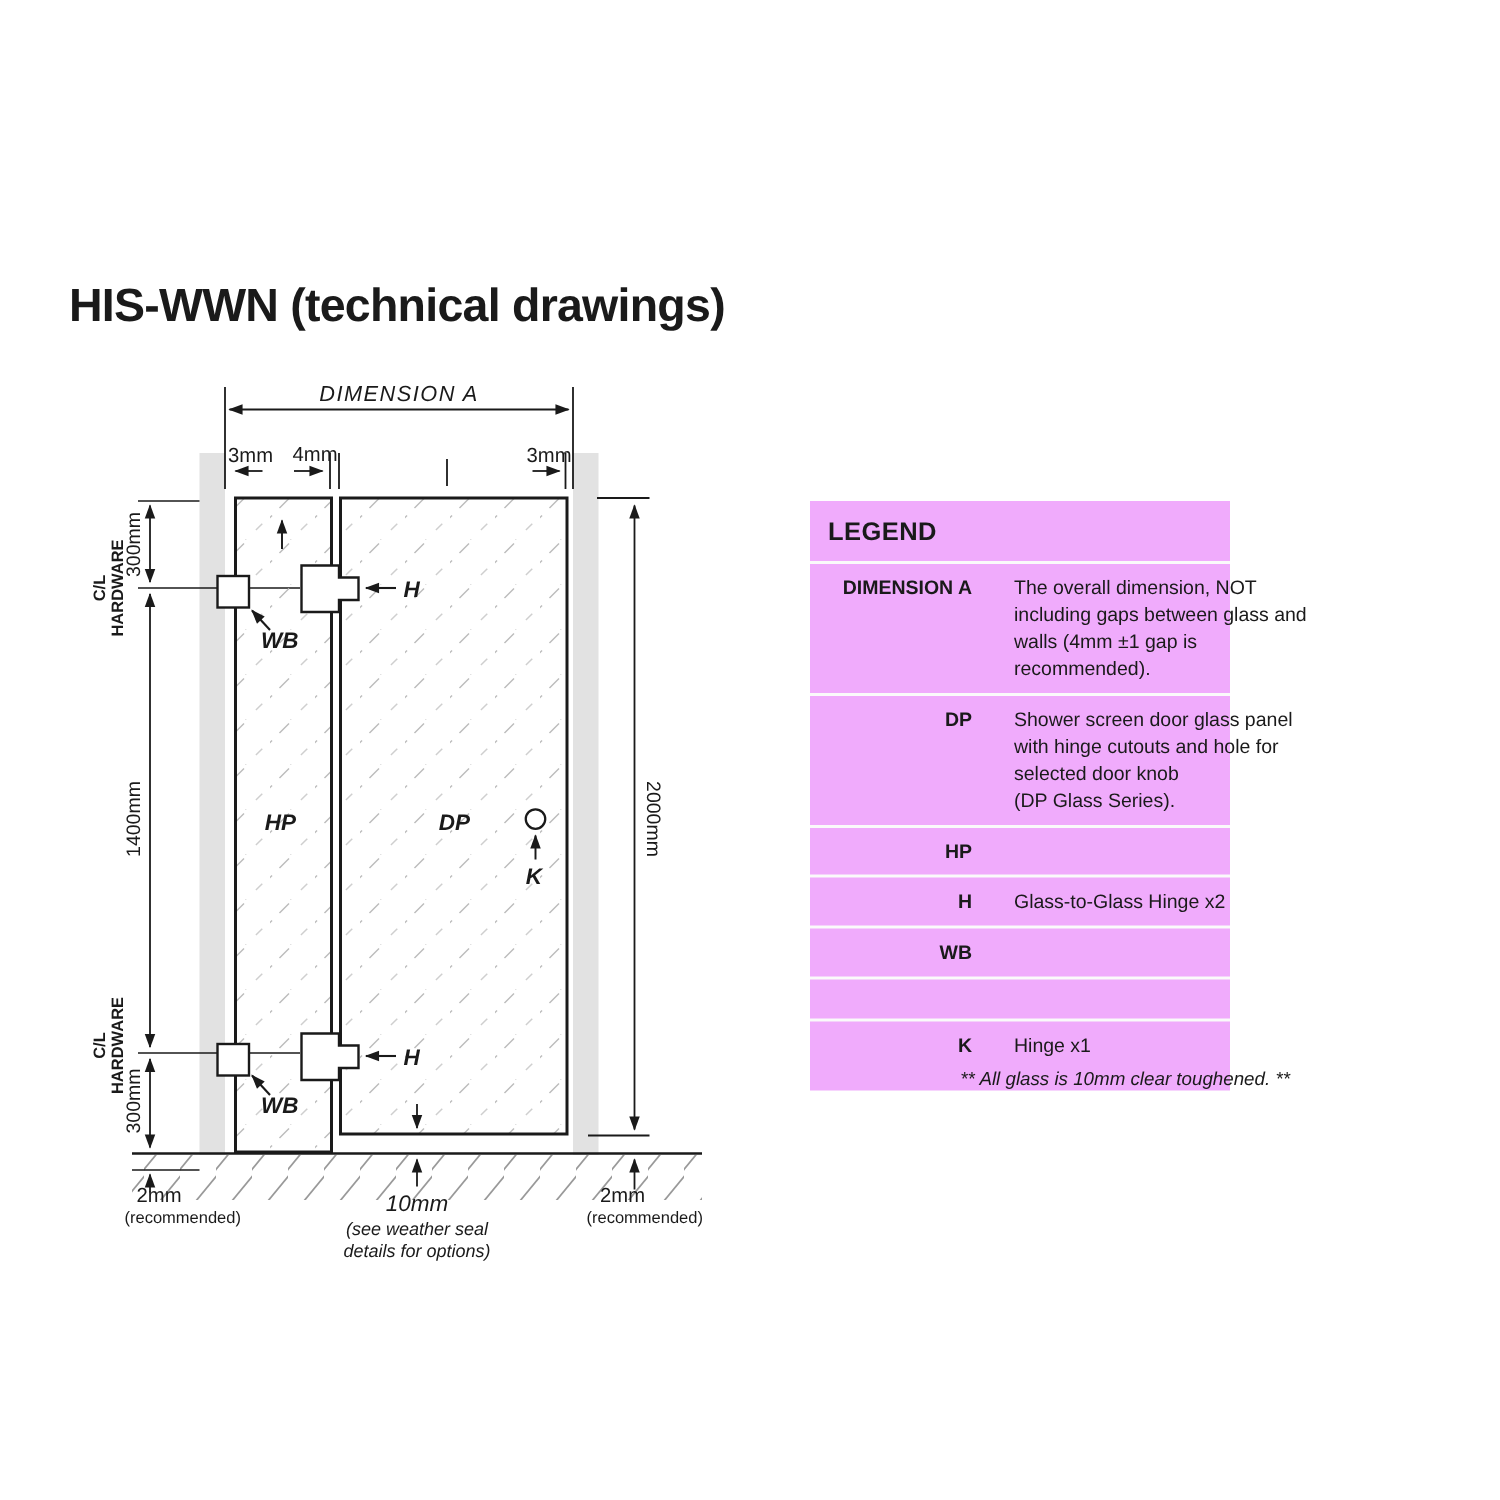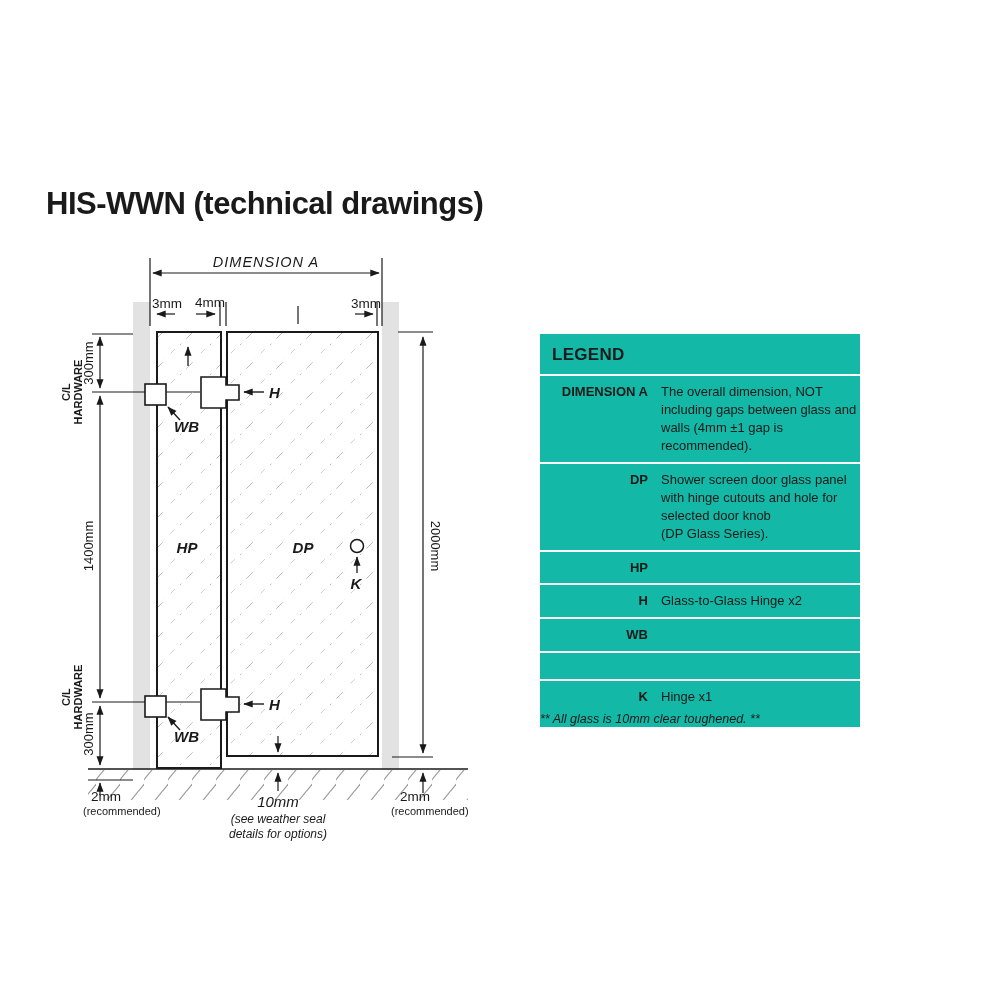--- a/index.html
+++ b/index.html
@@ -14,32 +14,32 @@
   svg text { fill:#1a1a1a; }
   .t-dim   { font-size:13.5px; }
   .t-dim-i { font-size:14.5px; font-style:italic; letter-spacing:1px; }
   .t-rot   { font-size:13px; }
   .t-cl    { font-size:11px; font-weight:bold; }
   .t-part  { font-size:15px; font-weight:bold; font-style:italic; }
   .t-small { font-size:11px; }
   .t-note  { font-size:12px; font-style:italic; }
   .t-mm-i  { font-size:15px; font-style:italic; }
 
-  .legend { position:absolute; left:540px; top:334px; width:320px;
-    background:#14b8a6; padding-bottom:14px; }
+  .legend { position:absolute; left:540px; top:334px; width:280px;
+    background:#f0abfc; padding-bottom:14px; }
   .legend-header { font-size:17px; font-weight:bold; letter-spacing:0.3px;
     padding:11px 0 9px 12px; }
   .legend-row { display:flex; border-top:2px solid #fafafa;
     padding:7px 0 7px 12px; font-size:13px; line-height:1.38; }
   .legend-term { width:96px; flex:none; font-weight:bold; text-align:right; }
-  .legend-desc { margin-left:13px; width:200px; flex:none; white-space:pre-line; }
+  .legend-desc { margin-left:28px; width:200px; flex:none; white-space:pre-line; }
   .legend-row.nowrap .legend-desc { width:auto; white-space:nowrap; overflow:visible; }
   .legend-row.spacer { height:28px; }
   .legend-footnote { position:absolute; left:540px; top:712px; width:320px;
-    text-align:left; font-size:12.5px; font-style:italic; }
+    text-align:right; font-size:12.5px; font-style:italic; }
 </style>
 </head>
 <body>
 
 <div id="page">
 
   <div class="page-title">HIS-WWN (technical drawings)</div>
 
   <svg class="drawing" width="510" height="870" viewBox="0 0 510 870">
     <defs>

